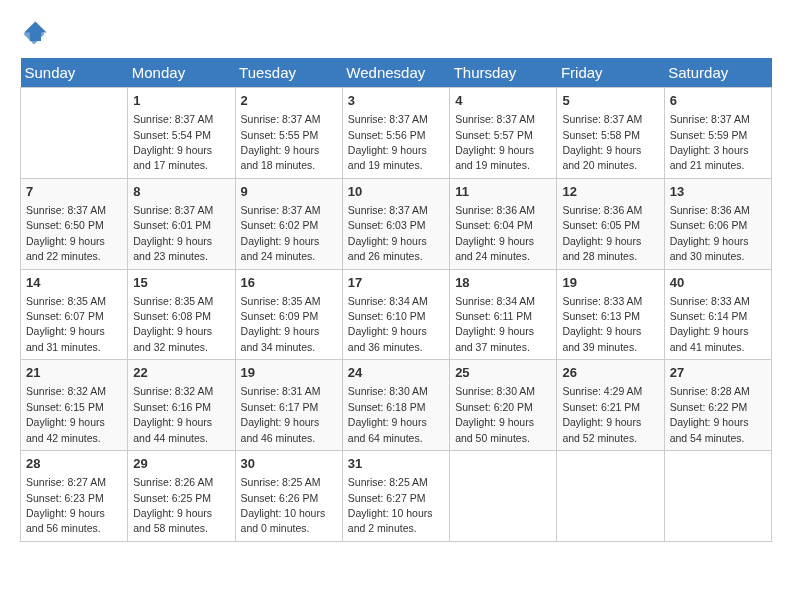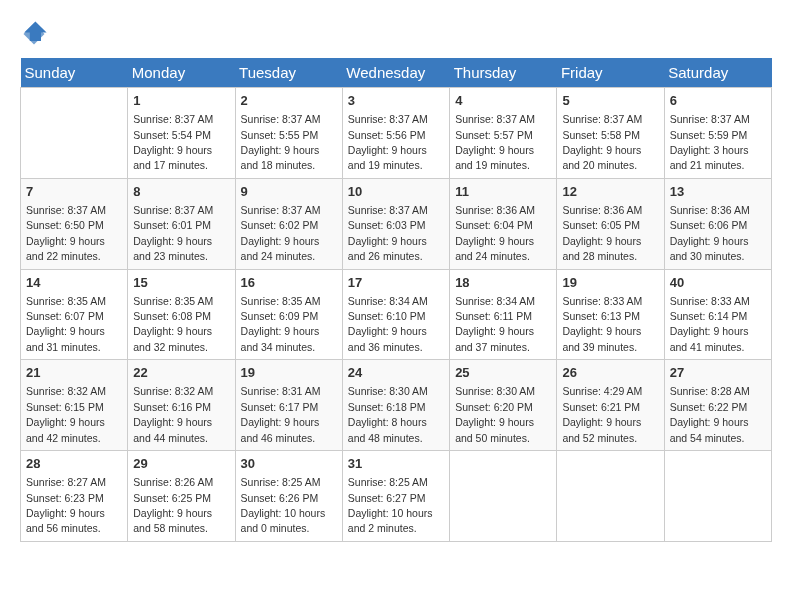--- a/index.html
+++ b/index.html
@@ -143,21 +143,21 @@
         <td><span class="day-number">16</span><span class="day-info">Sunrise: 8:35 AM</span><br><span class="day-info">Sunset: 6:09 PM</span><br><span class="day-info">Daylight: 9 hours and 34 minutes.</span></td>
         <td><span class="day-number">17</span><span class="day-info">Sunrise: 8:34 AM</span><br><span class="day-info">Sunset: 6:10 PM</span><br><span class="day-info">Daylight: 9 hours and 36 minutes.</span></td>
         <td><span class="day-number">18</span><span class="day-info">Sunrise: 8:34 AM</span><br><span class="day-info">Sunset: 6:11 PM</span><br><span class="day-info">Daylight: 9 hours and 37 minutes.</span></td>
         <td><span class="day-number">19</span><span class="day-info">Sunrise: 8:33 AM</span><br><span class="day-info">Sunset: 6:13 PM</span><br><span class="day-info">Daylight: 9 hours and 39 minutes.</span></td>
         <td><span class="day-number">40</span><span class="day-info">Sunrise: 8:33 AM</span><br><span class="day-info">Sunset: 6:14 PM</span><br><span class="day-info">Daylight: 9 hours and 41 minutes.</span></td>
       </tr>
       <tr>
         <td><span class="day-number">21</span><span class="day-info">Sunrise: 8:32 AM</span><br><span class="day-info">Sunset: 6:15 PM</span><br><span class="day-info">Daylight: 9 hours and 42 minutes.</span></td>
         <td><span class="day-number">22</span><span class="day-info">Sunrise: 8:32 AM</span><br><span class="day-info">Sunset: 6:16 PM</span><br><span class="day-info">Daylight: 9 hours and 44 minutes.</span></td>
         <td><span class="day-number">19</span><span class="day-info">Sunrise: 8:31 AM</span><br><span class="day-info">Sunset: 6:17 PM</span><br><span class="day-info">Daylight: 9 hours and 46 minutes.</span></td>
-        <td><span class="day-number">24</span><span class="day-info">Sunrise: 8:30 AM</span><br><span class="day-info">Sunset: 6:18 PM</span><br><span class="day-info">Daylight: 8 hours and 48 minutes.</span></td>
+        <td><span class="day-number">24</span><span class="day-info">Sunrise: 8:30 AM</span><br><span class="day-info">Sunset: 6:18 PM</span><br><span class="day-info">Daylight: 9 hours and 64 minutes.</span></td>
         <td><span class="day-number">25</span><span class="day-info">Sunrise: 8:30 AM</span><br><span class="day-info">Sunset: 6:20 PM</span><br><span class="day-info">Daylight: 9 hours and 50 minutes.</span></td>
         <td><span class="day-number">26</span><span class="day-info">Sunrise: 4:29 AM</span><br><span class="day-info">Sunset: 6:21 PM</span><br><span class="day-info">Daylight: 9 hours and 52 minutes.</span></td>
         <td><span class="day-number">27</span><span class="day-info">Sunrise: 8:28 AM</span><br><span class="day-info">Sunset: 6:22 PM</span><br><span class="day-info">Daylight: 9 hours and 54 minutes.</span></td>
       </tr>
       <tr>
         <td><span class="day-number">28</span><span class="day-info">Sunrise: 8:27 AM</span><br><span class="day-info">Sunset: 6:23 PM</span><br><span class="day-info">Daylight: 9 hours and 56 minutes.</span></td>
         <td><span class="day-number">29</span><span class="day-info">Sunrise: 8:26 AM</span><br><span class="day-info">Sunset: 6:25 PM</span><br><span class="day-info">Daylight: 9 hours and 58 minutes.</span></td>
         <td><span class="day-number">30</span><span class="day-info">Sunrise: 8:25 AM</span><br><span class="day-info">Sunset: 6:26 PM</span><br><span class="day-info">Daylight: 10 hours and 0 minutes.</span></td>
         <td><span class="day-number">31</span><span class="day-info">Sunrise: 8:25 AM</span><br><span class="day-info">Sunset: 6:27 PM</span><br><span class="day-info">Daylight: 10 hours and 2 minutes.</span></td>
         <td class="empty"></td>

